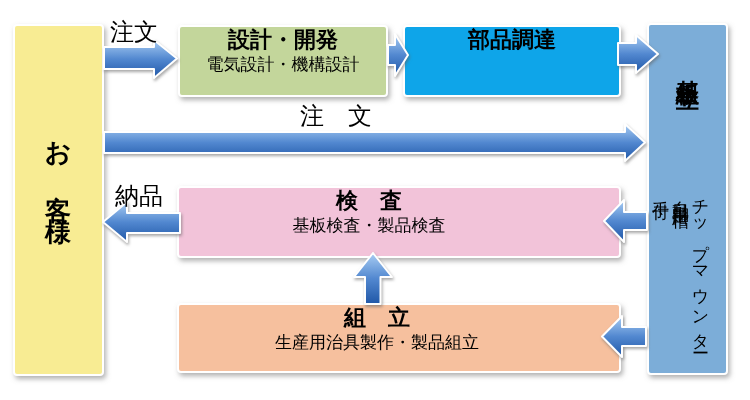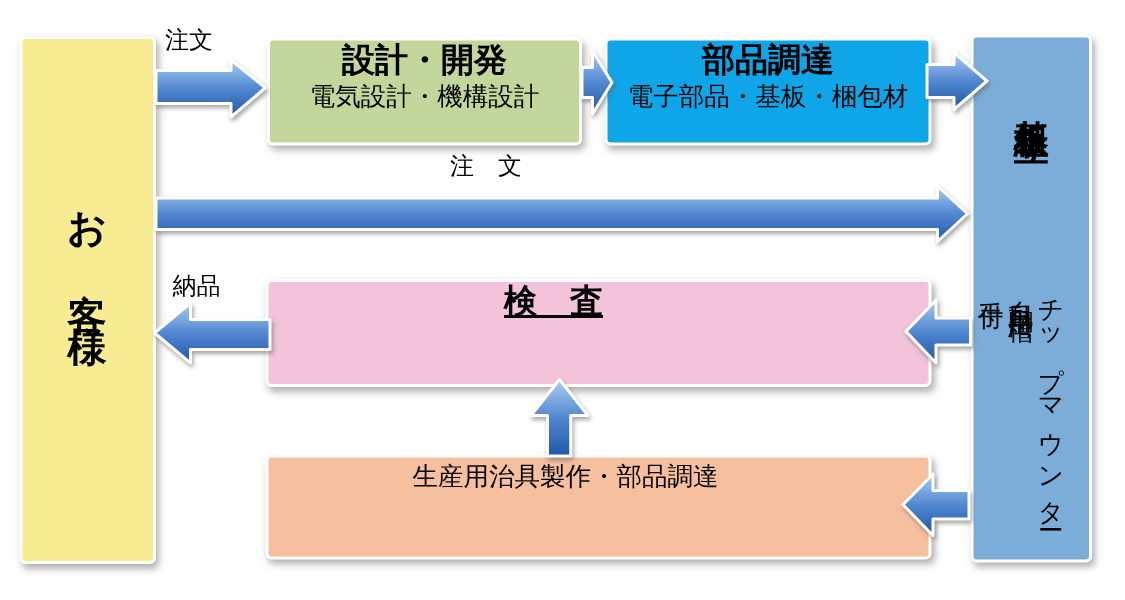--- a/index.html
+++ b/index.html
@@ -14,37 +14,37 @@
   }
   
   .customer{left:13px;top:24px;width:91px;height:352px;background:#f8ec93;
     display:flex;justify-content:center;padding-top:96px;}
   .vtext{writing-mode:vertical-rl;}
   .customer .vtext{font-size:26px;font-weight:bold;letter-spacing:23px;line-height:1;}
   
   .hbox{display:flex;flex-direction:column;align-items:center;text-align:center;}
   .design{left:178px;top:25px;width:210px;height:72px;background:#c3d69b;}
   .parts{left:403px;top:25px;width:218px;height:72px;background:#0ea5e9;}
-  .inspection{left:177px;top:186px;width:444px;height:72px;background:#f2c3d9;padding-right:60px;text-decoration:underline;}
+  .inspection{left:177px;top:186px;width:444px;height:72px;background:#f2c3d9;padding-right:60px;}
   .assembly{left:177px;top:303px;width:444px;height:70px;background:#f6c09e;padding-right:44px;}
   .title{font-size:22px;font-weight:bold;line-height:1.15;white-space:nowrap;}
   .subtitle{font-size:17px;margin-top:4px;line-height:1.1;white-space:nowrap;}
   
   .board{left:647px;top:23px;width:81px;height:352px;background:#7cadd8;}
   .board-title-wrap{position:absolute;top:36px;left:0;right:0;display:flex;justify-content:center;}
   .board-title{font-size:23px;font-weight:bold;letter-spacing:2px;line-height:1;}
   .board-processes{position:absolute;top:162px;right:16px;height:190px;
     writing-mode:vertical-rl;font-size:17px;letter-spacing:3px;line-height:20px;}
   .board-processes .vcol{display:block;}
   
   .arrow{position:absolute;overflow:visible;
     filter:drop-shadow(1.5px 2.5px 1.5px rgba(95,95,95,.55));}
   .arrow polygon{fill:url(#ag);stroke:#ffffff;stroke-width:2;stroke-linejoin:round;}
   
-  .flabel{position:absolute;font-size:16px;white-space:nowrap;line-height:1.1;}
+  .flabel{position:absolute;font-size:24px;white-space:nowrap;line-height:1.1;}
   .flabel.center{width:100px;}
 </style>
 </head>
 <body>
 
 <div class="canvas">
 
   <svg width="0" height="0" style="position:absolute" aria-hidden="true">
     <defs>
       <linearGradient id="ag" x1="0" y1="0" x2="0" y2="1">
@@ -59,40 +59,41 @@
     <span class="vtext">お客様</span>
   </div>
 
   <div class="box hbox design">
     <div class="title">設計・開発</div>
     <div class="subtitle">電気設計・機構設計</div>
   </div>
 
   <div class="box hbox parts">
     <div class="title">部品調達</div>
-    <div class="subtitle">電子部品・基板・梱包材</div>
   </div>
 
   <div class="box board">
     <div class="board-title-wrap">
       <span class="vtext board-title">基板組立</span>
     </div>
     <div class="board-processes">
       <span class="vcol">チップマウンター</span>
       <span class="vcol">自動半田槽</span>
       <span class="vcol">手付</span>
     </div>
   </div>
 
   <div class="box hbox inspection">
     <div class="title">検　査</div>
+    <div class="subtitle">基板検査・製品検査</div>
   </div>
 
   <div class="box hbox assembly">
-    <div class="subtitle">生産用治具製作・部品調達</div>
+    <div class="title">組　立</div>
+    <div class="subtitle">生産用治具製作・製品組立</div>
   </div>
 
   <svg class="arrow" style="left:104px;top:37px" width="74" height="43">
     <polygon points="0,10 50,10 50,3 73,21.5 50,41 50,32 0,32"></polygon>
   </svg>
 
   <svg class="arrow" style="left:388px;top:33px" width="20" height="44">
     <polygon points="0,12 7,12 7,1 20,22 7,43 7,32 0,32"></polygon>
   </svg>
 

